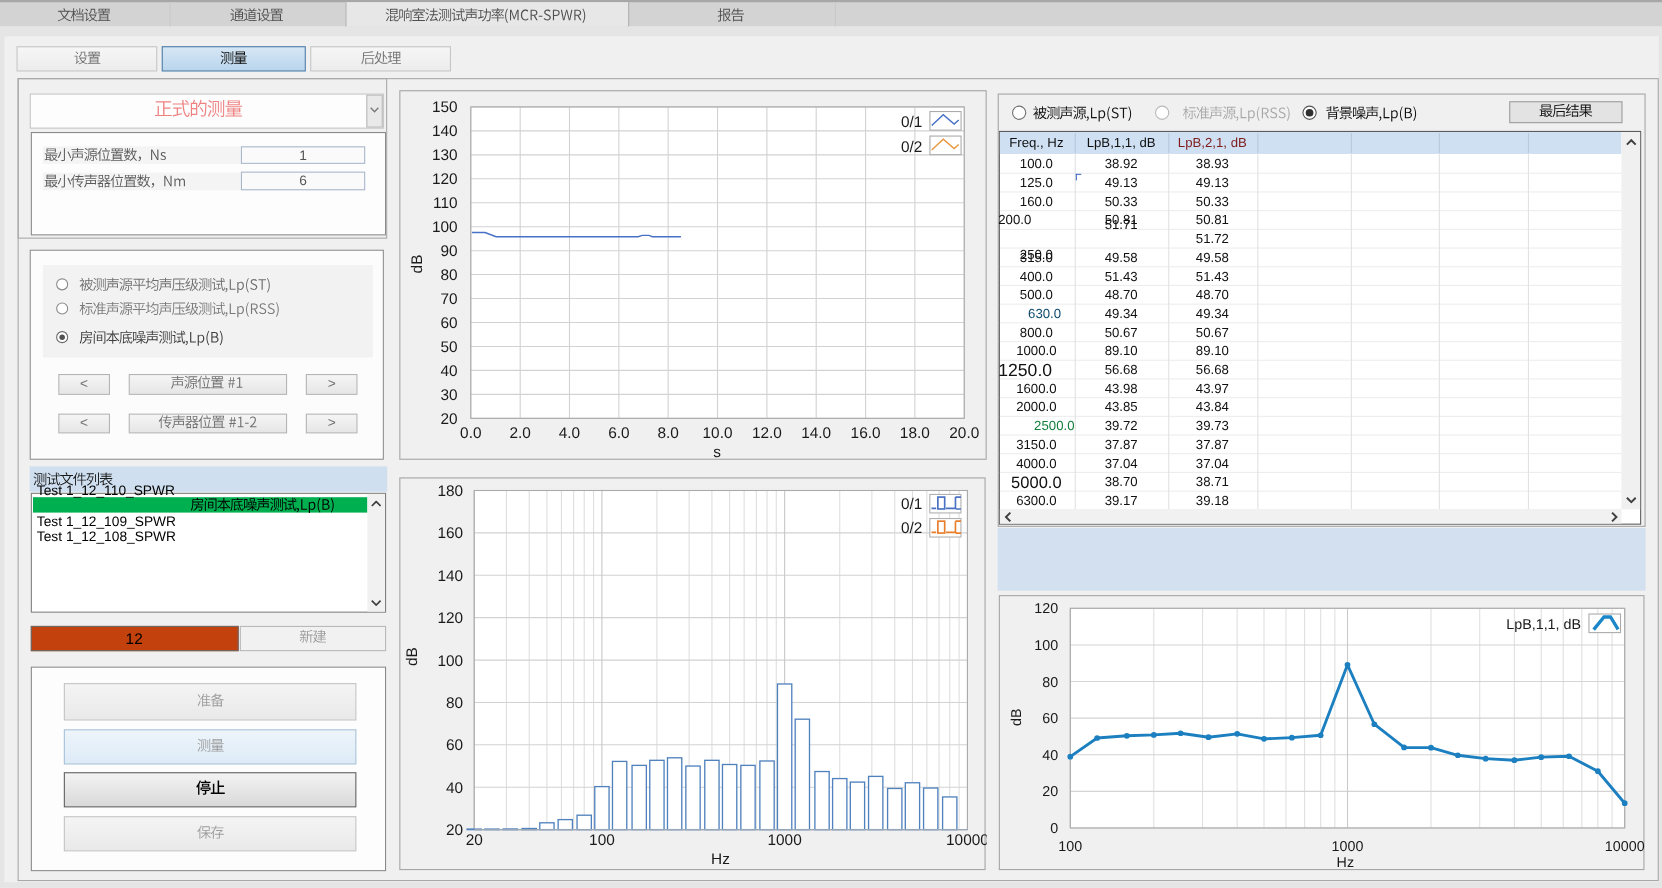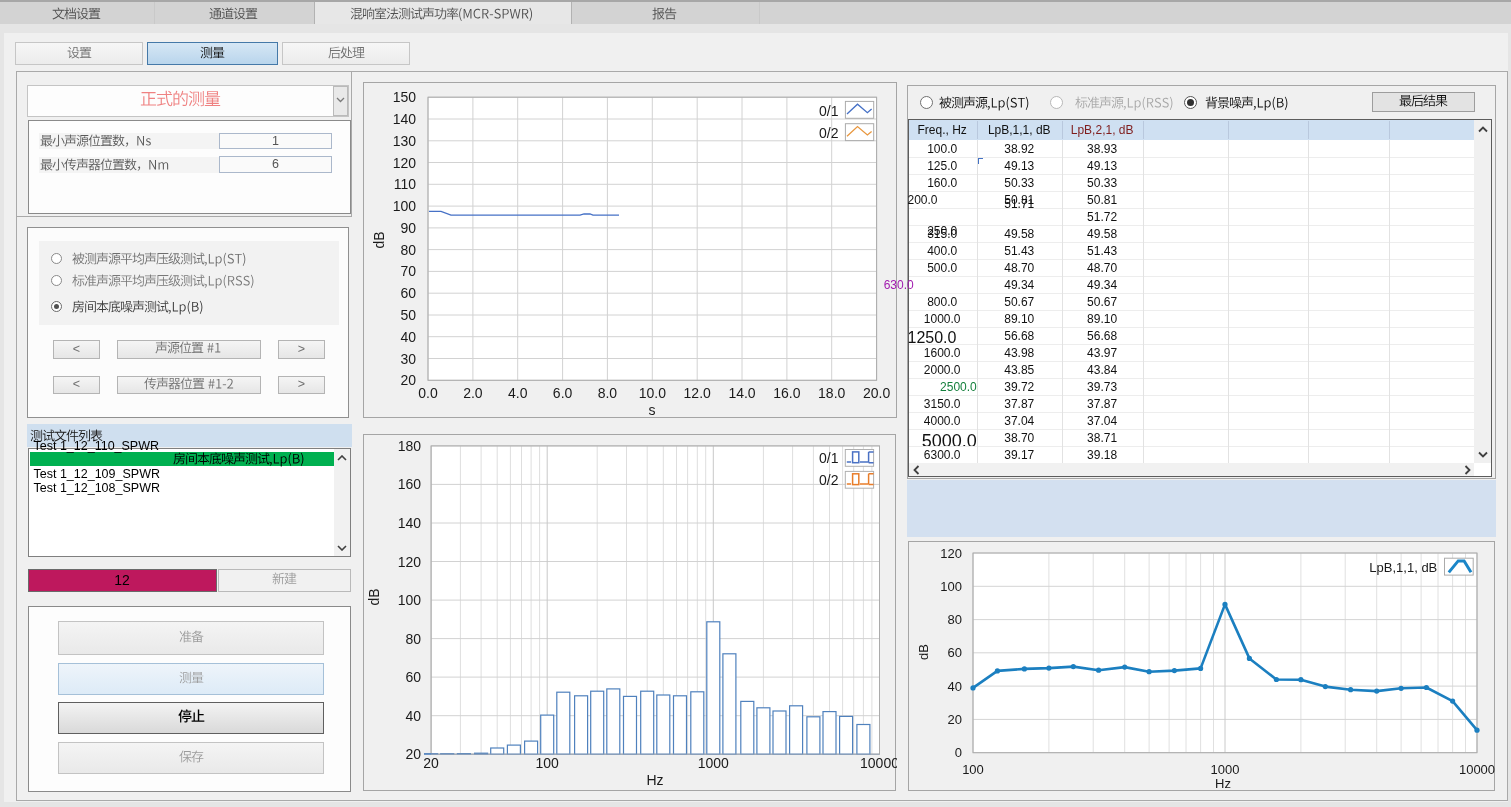--- a/index.html
+++ b/index.html
@@ -348,21 +348,21 @@
   </svg>
 <div style="position:absolute;left:33.5px;top:466.5px;width:200px;height:14px;font-size:12.5px;color:#000">Test 1_12_109_SPWR</div>
 <div style="position:absolute;left:33.5px;top:480.8px;width:200px;height:14px;font-size:12.5px;color:#000">Test 1_12_108_SPWR</div>
 <div style="position:absolute;left:333.5px;top:448.5px;width:16.5px;height:107px;background:#f1f1f1"></div>
 <svg style="position:absolute;left:337px;top:455px" width="10" height="6" viewBox="0 0 10 6">
     <polyline points="1,5 5,1 9,5" fill="none" stroke="#404040" stroke-width="1.6"></polyline>
   </svg>
 <svg style="position:absolute;left:337px;top:545px" width="10" height="6" viewBox="0 0 10 6">
     <polyline points="1,1 5,5 9,1" fill="none" stroke="#404040" stroke-width="1.6"></polyline>
   </svg>
-<div style="position:absolute;left:27.5px;top:568.6px;width:189px;height:23px;background:#be185d;border:1px solid #6a6a6a;box-sizing:border-box;font-size:14px;color:#000;text-align:center;line-height:21px">12</div>
+<div style="position:absolute;left:27.5px;top:568.6px;width:189px;height:23px;background:#c2410c;border:1px solid #6a6a6a;box-sizing:border-box;font-size:14px;color:#000;text-align:center;line-height:21px">12</div>
 <div style="position:absolute;left:217.5px;top:568.6px;width:133.5px;height:23px;background:#f1f1f1;border:1px solid #b9b9b9;box-sizing:border-box"></div>
 <svg style="position:absolute;left:271.5px;top:572.0px;" width="25" height="16" viewBox="0 0 25 16">
     <g fill="#9a9a9a" transform="translate(0,11.4) scale(0.05200)">
       <use href="#u65b0"></use>
       <use href="#u5efa" x="230.8"></use>
     </g>
   </svg>
 <div style="position:absolute;left:28px;top:605.5px;width:323px;height:186px;background:#fdfdfd;border:1px solid #8a8a8a;box-sizing:border-box"></div>
 <div style="position:absolute;left:58px;top:621.3px;width:266px;height:33.6px;background:linear-gradient(#f4f4f4,#e9e9e9);border:1px solid #c3c3c3;box-sizing:border-box"></div>
 <div style="position:absolute;left:58px;top:662.8px;width:266px;height:32px;background:linear-gradient(#eef4fa,#ddebf7);border:1px solid #a5c0d8;box-sizing:border-box"></div>
@@ -588,21 +588,21 @@
 <div style="position:absolute;left:1061.7px;top:227.2px;width:80.89999999999986px;height:15px;font-size:12px;color:#111;text-align:center">49.58</div>
 <div style="position:absolute;left:908.5px;top:241.7px;width:565.7px;height:1px;background:#ededed"></div>
 <div style="position:absolute;left:907.5px;top:244.2px;width:69.29999999999995px;height:15px;font-size:12px;color:#111;text-align:center">400.0</div>
 <div style="position:absolute;left:976.8px;top:244.2px;width:84.90000000000009px;height:15px;font-size:12px;color:#111;text-align:center">51.43</div>
 <div style="position:absolute;left:1061.7px;top:244.2px;width:80.89999999999986px;height:15px;font-size:12px;color:#111;text-align:center">51.43</div>
 <div style="position:absolute;left:908.5px;top:258.7px;width:565.7px;height:1px;background:#ededed"></div>
 <div style="position:absolute;left:907.5px;top:261.2px;width:69.29999999999995px;height:15px;font-size:12px;color:#111;text-align:center">500.0</div>
 <div style="position:absolute;left:976.8px;top:261.2px;width:84.90000000000009px;height:15px;font-size:12px;color:#111;text-align:center">48.70</div>
 <div style="position:absolute;left:1061.7px;top:261.2px;width:80.89999999999986px;height:15px;font-size:12px;color:#111;text-align:center">48.70</div>
 <div style="position:absolute;left:908.5px;top:275.7px;width:565.7px;height:1px;background:#ededed"></div>
-<div style="position:absolute;left:864px;top:278.2px;width:69.29999999999995px;height:15px;font-size:12px;color:#a21caf;text-align:center">630.0</div>
+<div style="position:absolute;left:915px;top:278.2px;width:69.29999999999995px;height:15px;font-size:12px;color:#0c4a6e;text-align:center">630.0</div>
 <div style="position:absolute;left:976.8px;top:278.2px;width:84.90000000000009px;height:15px;font-size:12px;color:#111;text-align:center">49.34</div>
 <div style="position:absolute;left:1061.7px;top:278.2px;width:80.89999999999986px;height:15px;font-size:12px;color:#111;text-align:center">49.34</div>
 <div style="position:absolute;left:908.5px;top:292.7px;width:565.7px;height:1px;background:#ededed"></div>
 <div style="position:absolute;left:907.5px;top:295.2px;width:69.29999999999995px;height:15px;font-size:12px;color:#111;text-align:center">800.0</div>
 <div style="position:absolute;left:976.8px;top:295.2px;width:84.90000000000009px;height:15px;font-size:12px;color:#111;text-align:center">50.67</div>
 <div style="position:absolute;left:1061.7px;top:295.2px;width:80.89999999999986px;height:15px;font-size:12px;color:#111;text-align:center">50.67</div>
 <div style="position:absolute;left:908.5px;top:309.7px;width:565.7px;height:1px;background:#ededed"></div>
 <div style="position:absolute;left:907.5px;top:312.2px;width:69.29999999999995px;height:15px;font-size:12px;color:#111;text-align:center">1000.0</div>
 <div style="position:absolute;left:976.8px;top:312.2px;width:84.90000000000009px;height:15px;font-size:12px;color:#111;text-align:center">89.10</div>
 <div style="position:absolute;left:1061.7px;top:312.2px;width:80.89999999999986px;height:15px;font-size:12px;color:#111;text-align:center">89.10</div>
@@ -624,21 +624,21 @@
 <div style="position:absolute;left:1061.7px;top:380.2px;width:80.89999999999986px;height:15px;font-size:12px;color:#111;text-align:center">39.73</div>
 <div style="position:absolute;left:908.5px;top:394.7px;width:565.7px;height:1px;background:#ededed"></div>
 <div style="position:absolute;left:907.5px;top:397.2px;width:69.29999999999995px;height:15px;font-size:12px;color:#111;text-align:center">3150.0</div>
 <div style="position:absolute;left:976.8px;top:397.2px;width:84.90000000000009px;height:15px;font-size:12px;color:#111;text-align:center">37.87</div>
 <div style="position:absolute;left:1061.7px;top:397.2px;width:80.89999999999986px;height:15px;font-size:12px;color:#111;text-align:center">37.87</div>
 <div style="position:absolute;left:908.5px;top:411.7px;width:565.7px;height:1px;background:#ededed"></div>
 <div style="position:absolute;left:907.5px;top:414.2px;width:69.29999999999995px;height:15px;font-size:12px;color:#111;text-align:center">4000.0</div>
 <div style="position:absolute;left:976.8px;top:414.2px;width:84.90000000000009px;height:15px;font-size:12px;color:#111;text-align:center">37.04</div>
 <div style="position:absolute;left:1061.7px;top:414.2px;width:80.89999999999986px;height:15px;font-size:12px;color:#111;text-align:center">37.04</div>
 <div style="position:absolute;left:908.5px;top:428.7px;width:565.7px;height:1px;background:#ededed"></div>
-<div style="position:absolute;left:907.5px;top:431.2px;width:69.29999999999995px;height:15px;font-size:18px;color:#111;text-align:right">5000.0</div>
+<div style="position:absolute;left:907.5px;top:431.2px;width:69.29999999999995px;height:15px;font-size:15px;color:#111;text-align:center">5000.0</div>
 <div style="position:absolute;left:976.8px;top:431.2px;width:84.90000000000009px;height:15px;font-size:12px;color:#111;text-align:center">38.70</div>
 <div style="position:absolute;left:1061.7px;top:431.2px;width:80.89999999999986px;height:15px;font-size:12px;color:#111;text-align:center">38.71</div>
 <div style="position:absolute;left:908.5px;top:445.7px;width:565.7px;height:1px;background:#ededed"></div>
 <div style="position:absolute;left:907.5px;top:448.2px;width:69.29999999999995px;height:15px;font-size:12px;color:#111;text-align:center">6300.0</div>
 <div style="position:absolute;left:976.8px;top:448.2px;width:84.90000000000009px;height:15px;font-size:12px;color:#111;text-align:center">39.17</div>
 <div style="position:absolute;left:1061.7px;top:448.2px;width:80.89999999999986px;height:15px;font-size:12px;color:#111;text-align:center">39.18</div>
 <div style="position:absolute;left:908.5px;top:462.7px;width:565.7px;height:1px;background:#ededed"></div>
 <div style="position:absolute;left:976.8px;top:140.2px;width:1px;height:323px;background:#e2e2e2"></div>
 <div style="position:absolute;left:1061.7px;top:140.2px;width:1px;height:323px;background:#e2e2e2"></div>
 <div style="position:absolute;left:1142.6px;top:140.2px;width:1px;height:323px;background:#e2e2e2"></div>

